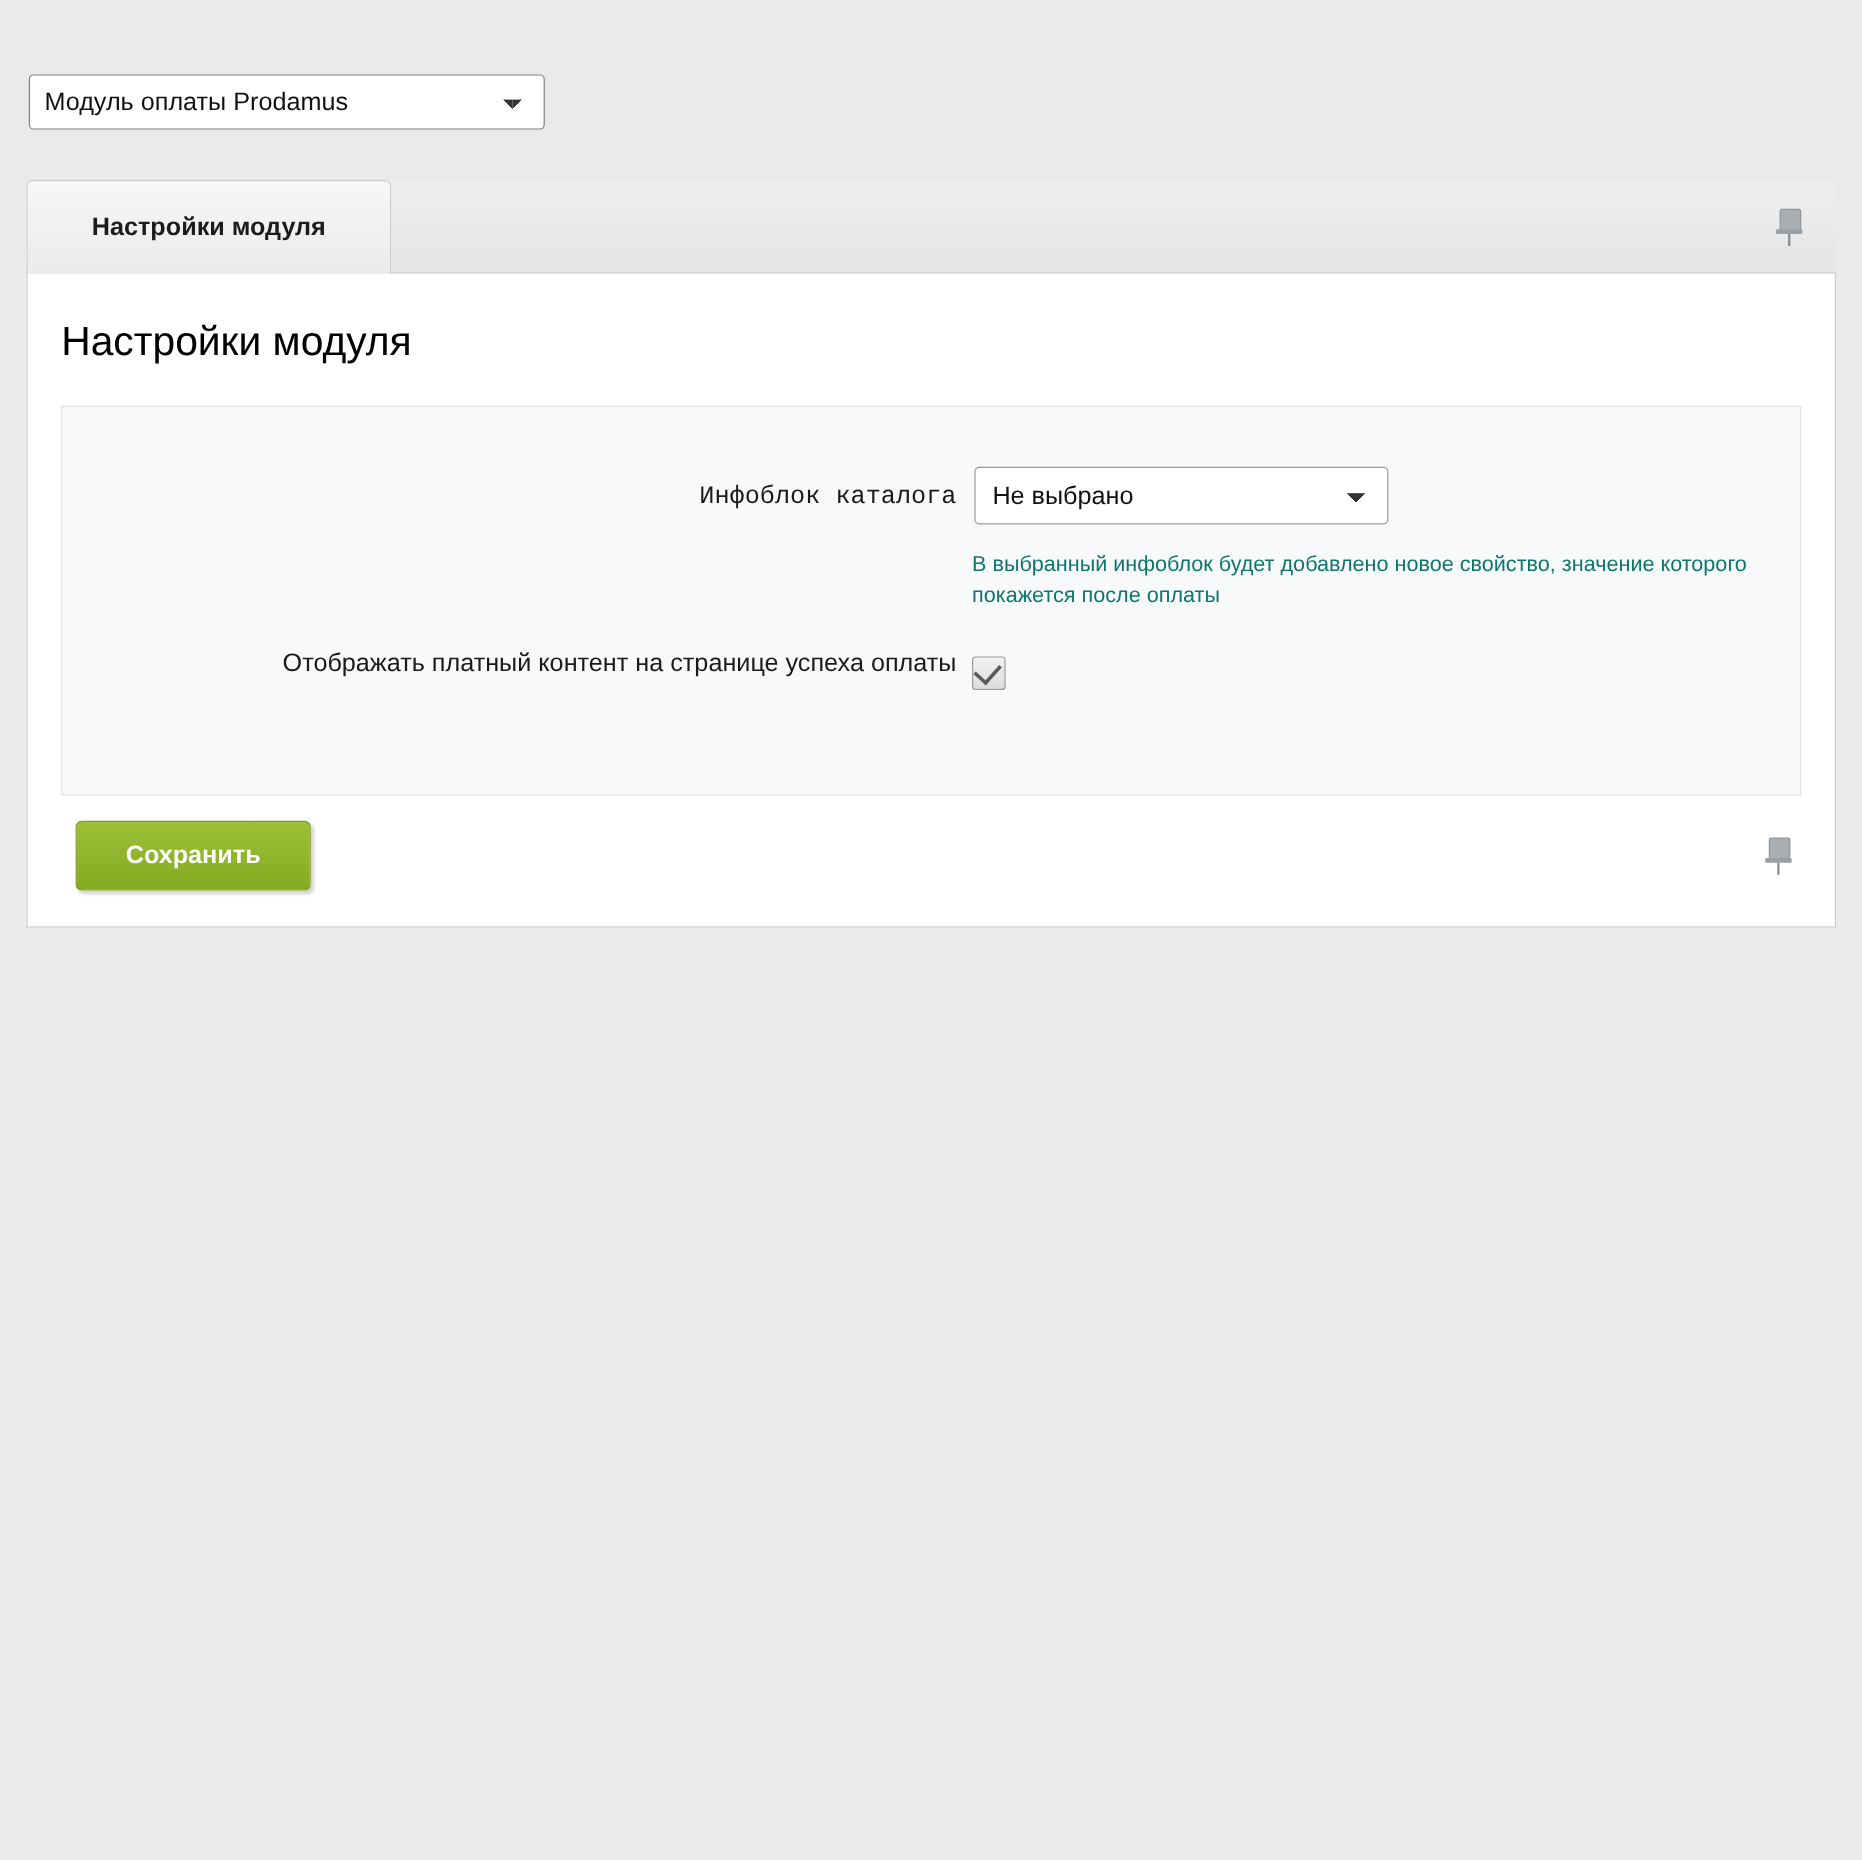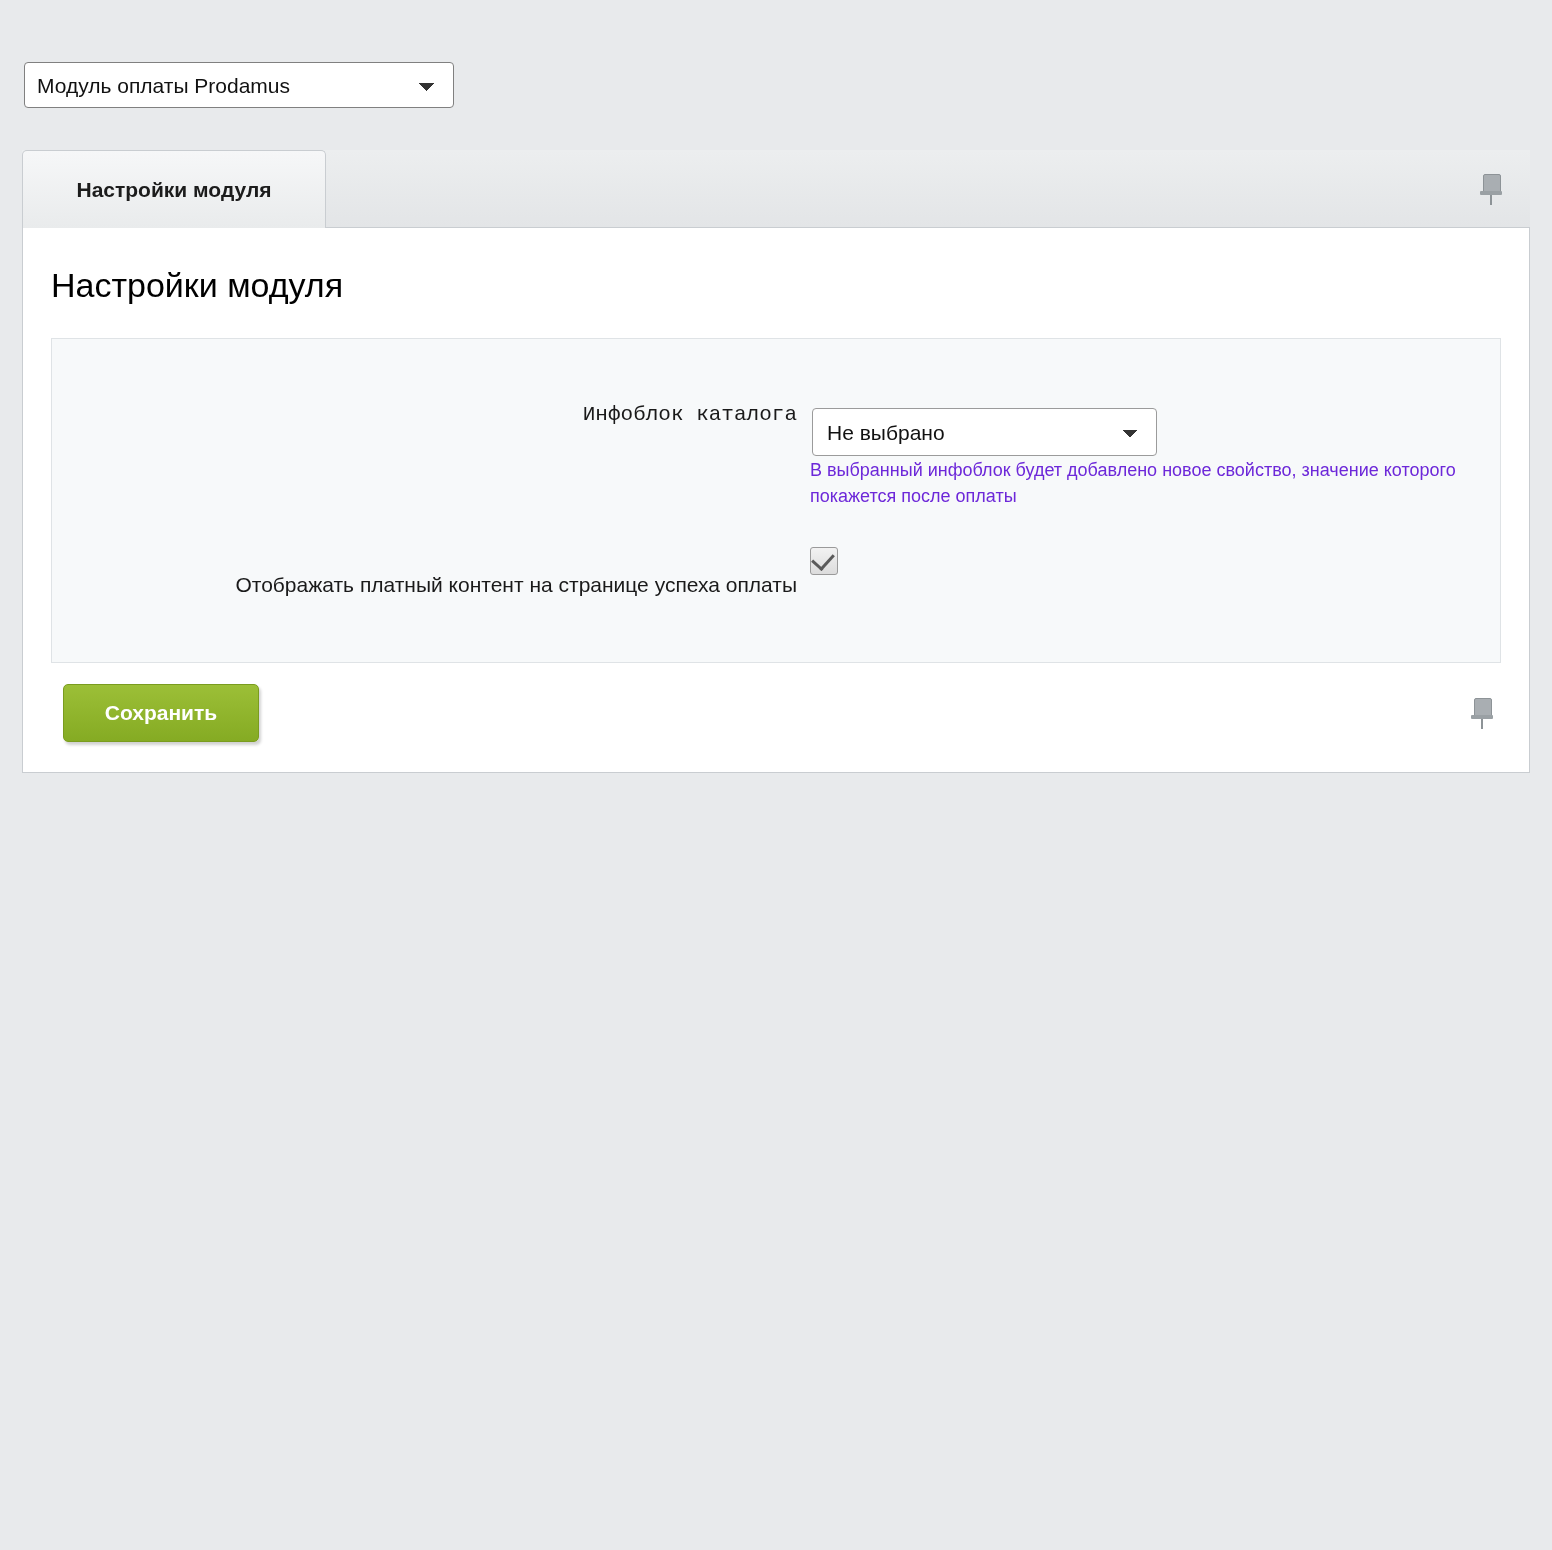--- a/index.html
+++ b/index.html
@@ -176,38 +176,36 @@
     -webkit-appearance: none;
     appearance: none;
     background-image:
       linear-gradient(45deg, transparent 50%, #333 50%),
       linear-gradient(135deg, #333 50%, transparent 50%);
     background-position:
       calc(100% - 26px) 21px,
       calc(100% - 18px) 21px;
     background-size: 8px 8px, 8px 8px;
     background-repeat: no-repeat;
-    margin-top: 19px;
   }
   #hint-infoblock {
     position: absolute;
     left: 758px;
     top: 118px;
     width: 700px;
     font-size: 18px;
-    color: #6d28d9;
+    color: #0f766e;
     line-height: 1.45;
   }
 
   
   #label-paid-content {
     left: 120px;
     top: 200px;
     width: 625px;
-    margin-top: 32px;
   }
   .cb {
     position: absolute;
     left: 758px;
     top: 208px;
     width: 28px;
     height: 28px;
     box-sizing: border-box;
     background: linear-gradient(to bottom, #f2f2f2, #dcdcdc);
     border: 1px solid #9a9a9a;

